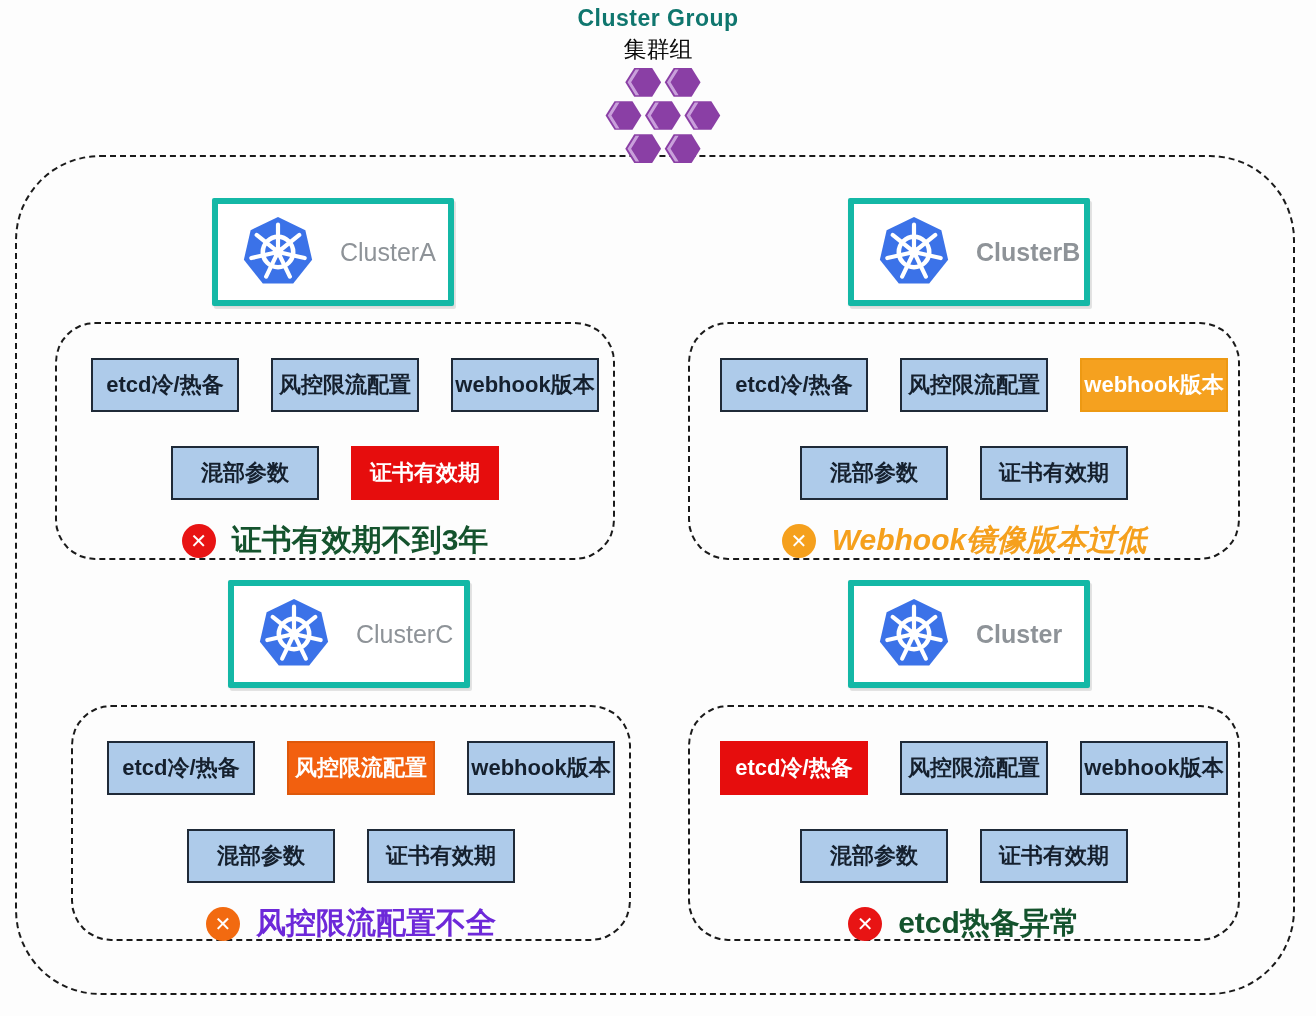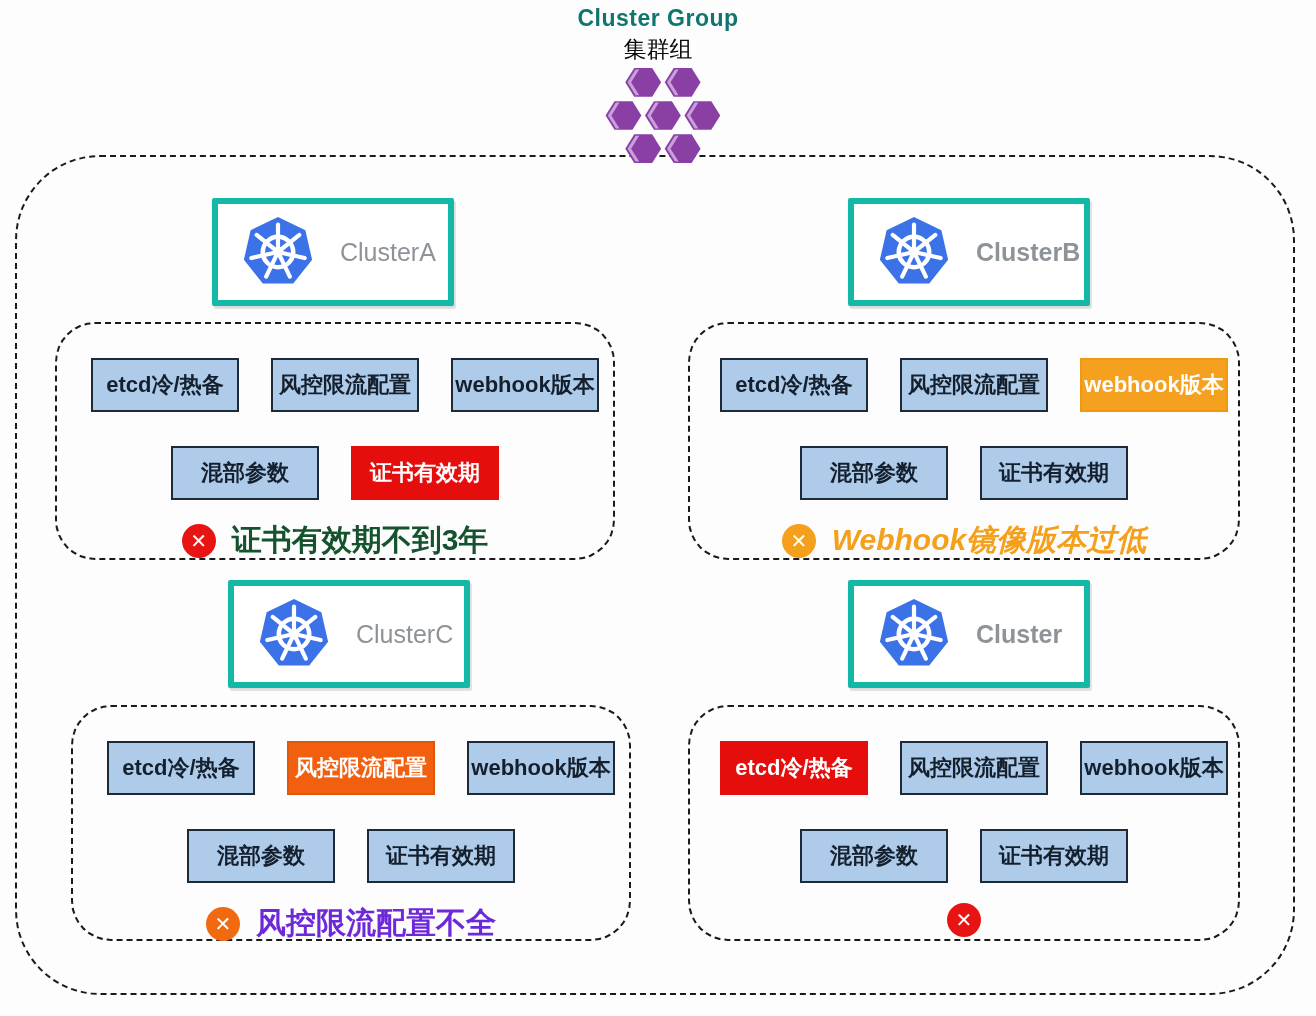--- a/index.html
+++ b/index.html
@@ -212,16 +212,17 @@
         <div class="cfg-box" data-status="red">etcd冷/热备</div>
         <div class="cfg-box" data-status="normal">风控限流配置</div>
         <div class="cfg-box" data-status="normal">webhook版本</div>
       </div>
       <div class="row row-2">
         <div class="cfg-box" data-status="normal">混部参数</div>
         <div class="cfg-box" data-status="normal">证书有效期</div>
       </div>
       <div class="error-row" data-severity="red">
         <span class="x-circle">✕</span>
+        <span class="error-text">etcd热备异常</span>
       </div>
     </div>
   </div>
 </div>
 
 </body></html>

